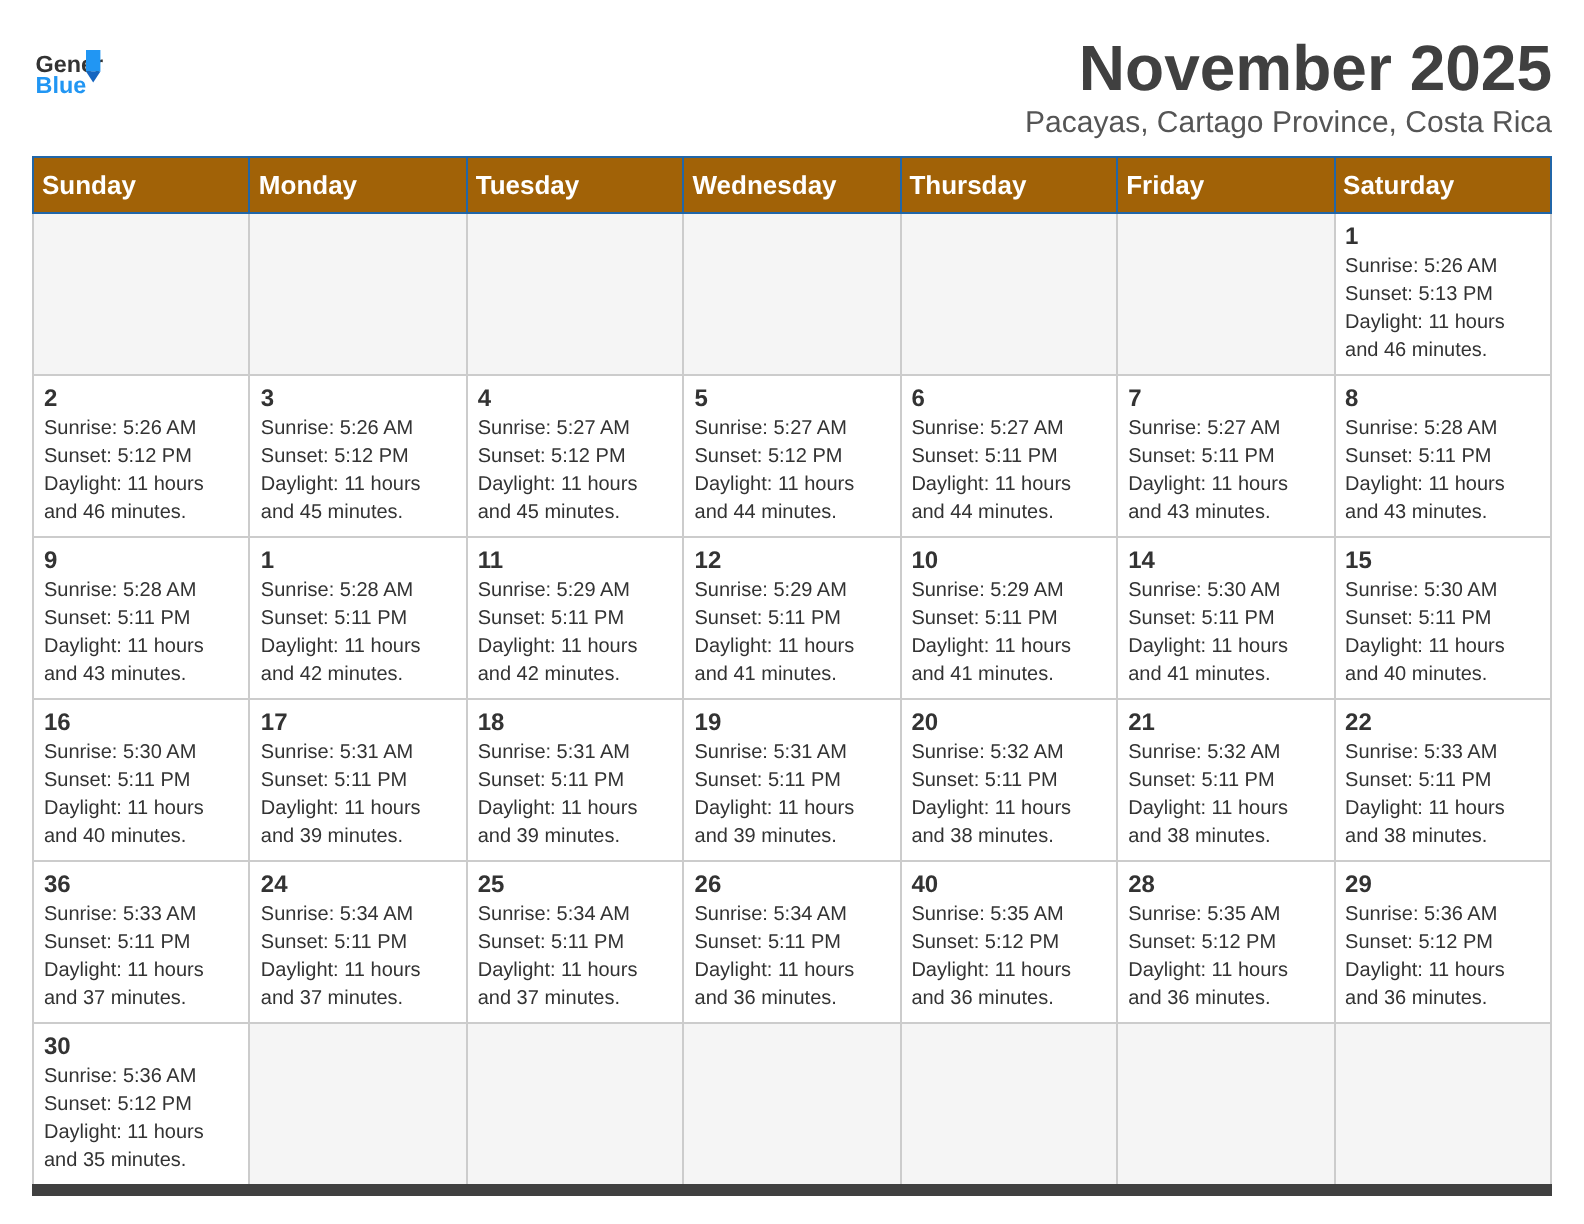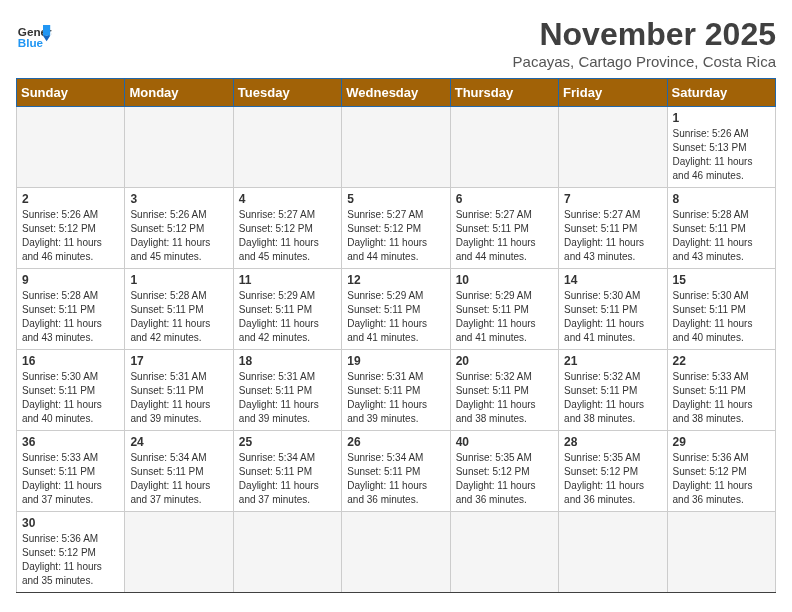--- a/index.html
+++ b/index.html
@@ -70,21 +70,21 @@
       color: #333;
       display: block;
       margin-bottom: 2px;
     }
     .day-info {
       font-size: 10px;
       color: #333;
       line-height: 1.4;
     }
     .last-row td {
-      border-bottom: 1px solid #404040;
+      border-bottom: 6px solid #404040;
     }
   </style>
 </head>
 <body>
 
 <div class="header-area">
   <div class="logo">
     <svg class="logo-icon" viewBox="0 0 40 40">
       <text x="2" y="22" font-size="13" font-weight="bold" fill="#333" font-family="Arial">General</text>
       <text x="2" y="34" font-size="13" font-weight="bold" fill="#2196F3" font-family="Arial">Blue</text>

